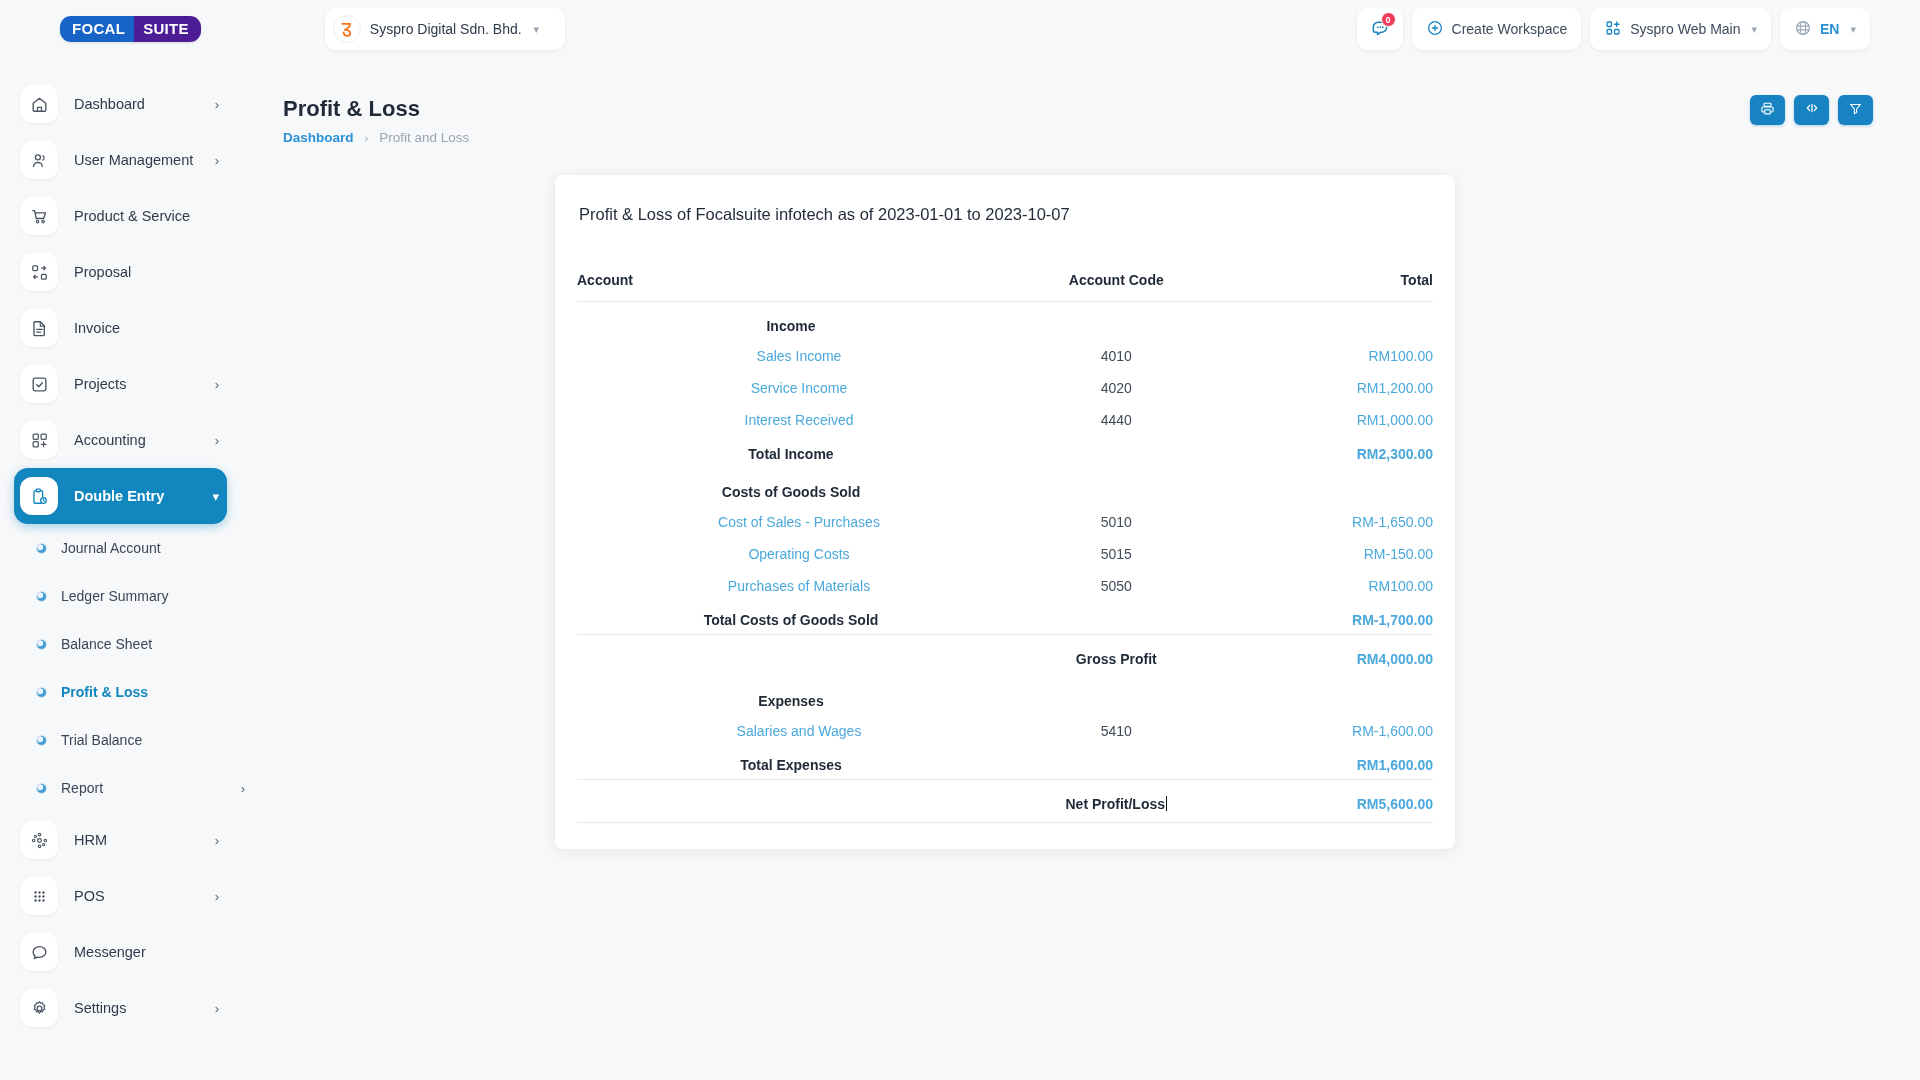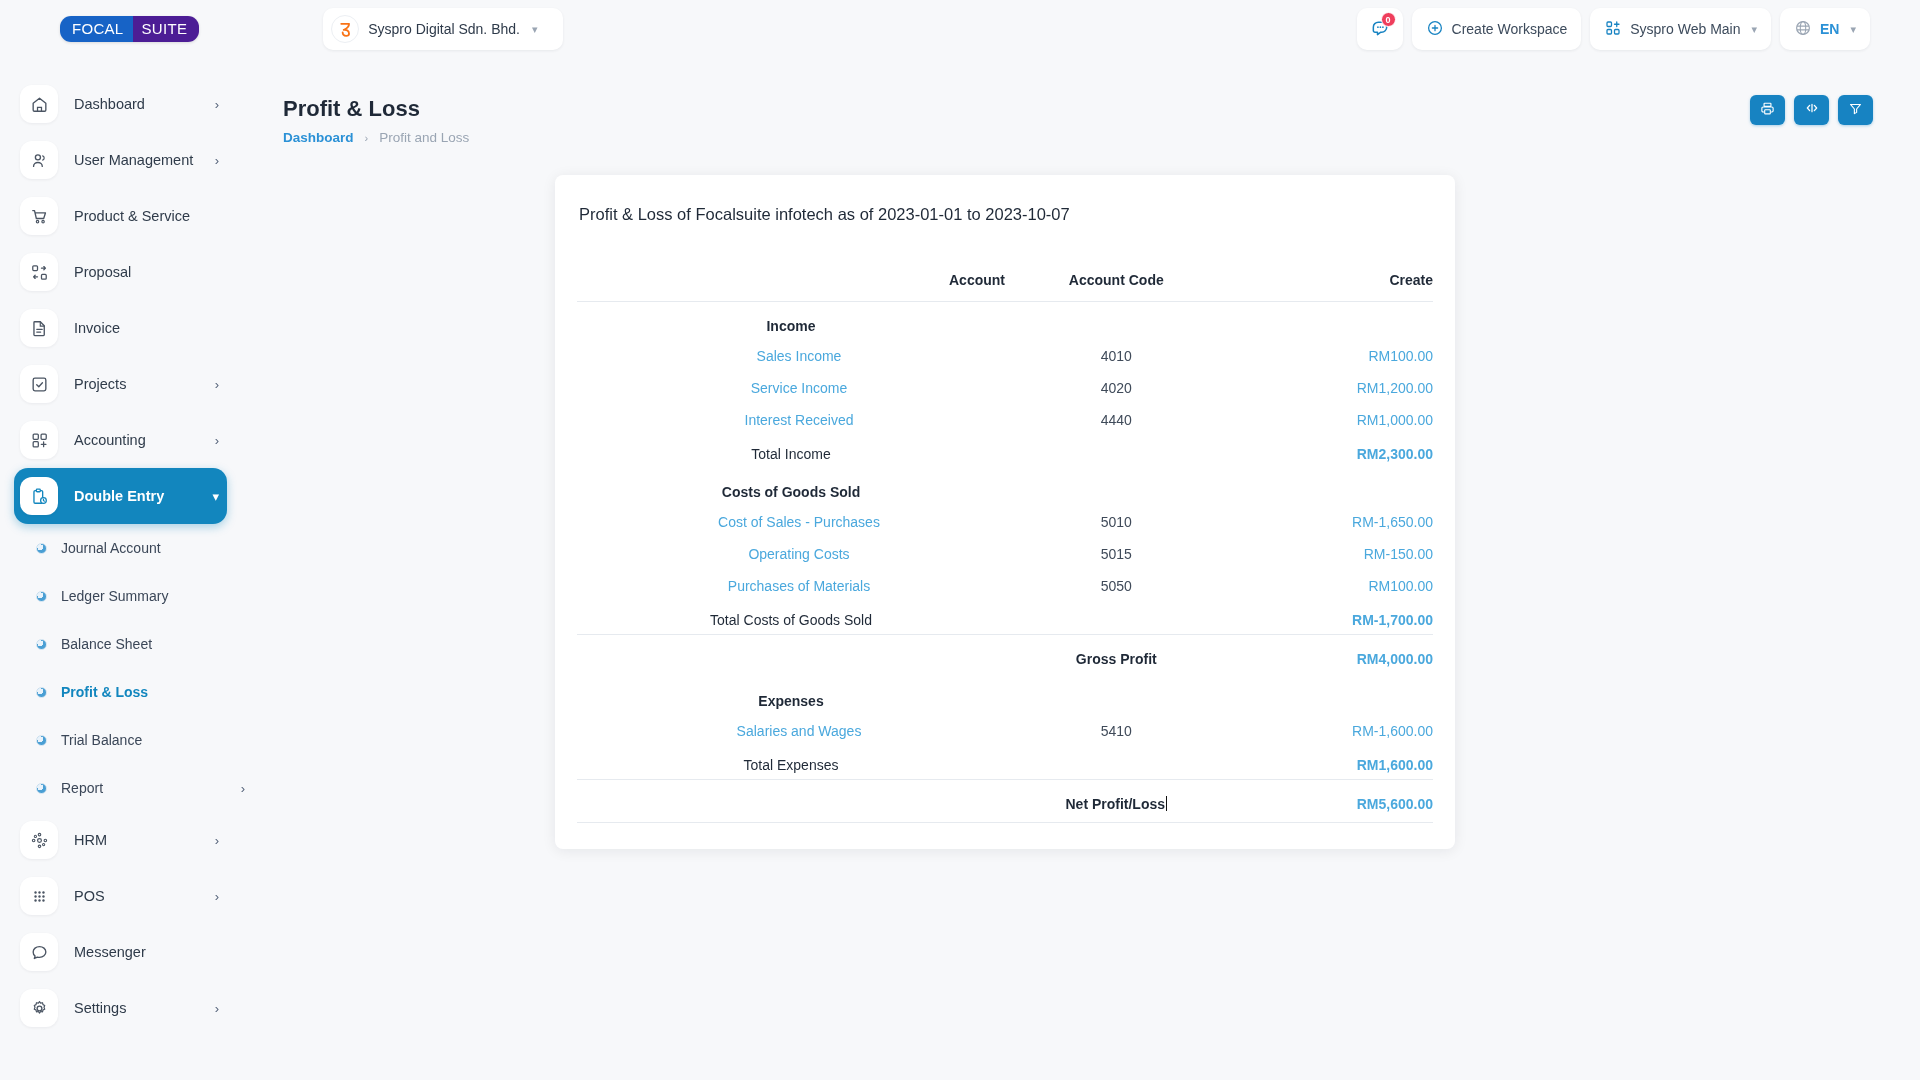--- a/index.html
+++ b/index.html
@@ -15,21 +15,21 @@
     position: absolute; top: 0; left: 0;
     width: 1920px; height: 58px;
     background: #f7f8fa;
     display: flex; align-items: center;
   }
   .logo {
     margin-left: 60px;
     display: flex; align-items: center;
     border-radius: 11px; overflow: hidden;
     height: 26px;
-    font-weight: 400; font-size: 15px; letter-spacing: .3px;
+    font-weight: 700; font-size: 15px; letter-spacing: .3px;
     box-shadow: 0 1px 3px rgba(0,0,0,.12);
   }
   .logo .lf { background: #1763c6; color: #fff; padding: 4px 9px 5px 12px; }
   .logo .ls { background: #4c1d95; color: #fff; padding: 4px 12px 5px 9px; }
 
   .org-pill {
     margin-left: 124px;
     height: 42px; min-width: 240px;
     background: #fff; border-radius: 10px;
     display: flex; align-items: center; gap: 9px;
@@ -144,32 +144,32 @@
     padding: 30px 22px 26px 22px;
   }
   .card-title { font-size: 16.5px; color: #1f2937; padding: 0 2px 0 2px; margin-bottom: 48px; }
 
   table.pl { width: 100%; border-collapse: collapse; }
   table.pl th, table.pl td { font-size: 14px; padding: 0; }
   table.pl th {
     font-weight: 700; color: #1f2937;
     padding-bottom: 13px; border-bottom: 1px solid #e6eaef;
   }
-  th.c-acct { text-align: right; width: 50%; }
+  th.c-acct { text-align: left; width: 50%; }
   th.c-code { text-align: center; width: 26%; }
   th.c-total { text-align: right; width: 24%; }
 
   td.acct { text-align: center; margin-left: 24px; }
   td.code { text-align: center; color: #3f4a59; }
   td.total { text-align: right; color: #4aa8dd; }
 
   tr.section td { font-weight: 700; color: #1f2937; padding-top: 16px; padding-bottom: 6px; }
   tr.line td { padding: 8px 0; }
   tr.line td.acct { color: #4aa8dd; padding-left: 16px; }
-  tr.subtotal td { font-weight: 400; color: #1f2937; padding: 10px 0 6px 0; }
+  tr.subtotal td { font-weight: 700; color: #1f2937; padding: 10px 0 6px 0; }
   tr.subtotal td.total { color: #4aa8dd; font-weight: 600; }
 
   tr.grand td { padding: 16px 0 10px 0; border-top: 1px solid #e6eaef; font-weight: 700; }
   tr.grand td.code { color: #1f2937; font-weight: 700; }
   tr.grand td.total { color: #4aa8dd; font-weight: 600; }
   tr.grand.last td { border-bottom: 1px solid #e6eaef; }
   .caret-text { display: inline-block; width: 1px; height: 15px; background: #111; vertical-align: -2px; margin-left: 1px; }
 </style>
 </head>
 <body>
@@ -451,21 +451,21 @@
   </div>
 
   <div class="card">
     <div class="card-title">Profit &amp; Loss of Focalsuite infotech as of 2023-01-01 to 2023-10-07</div>
 
     <table class="pl">
       <thead>
         <tr>
           <th class="c-acct">Account</th>
           <th class="c-code">Account Code</th>
-          <th class="c-total">Create</th>
+          <th class="c-total">Total</th>
         </tr>
       </thead>
       <tbody>
 
         <tr class="section">
           <td class="acct">Income</td>
           <td class="code"></td>
           <td class="total"></td>
         </tr>
         <tr class="line">

